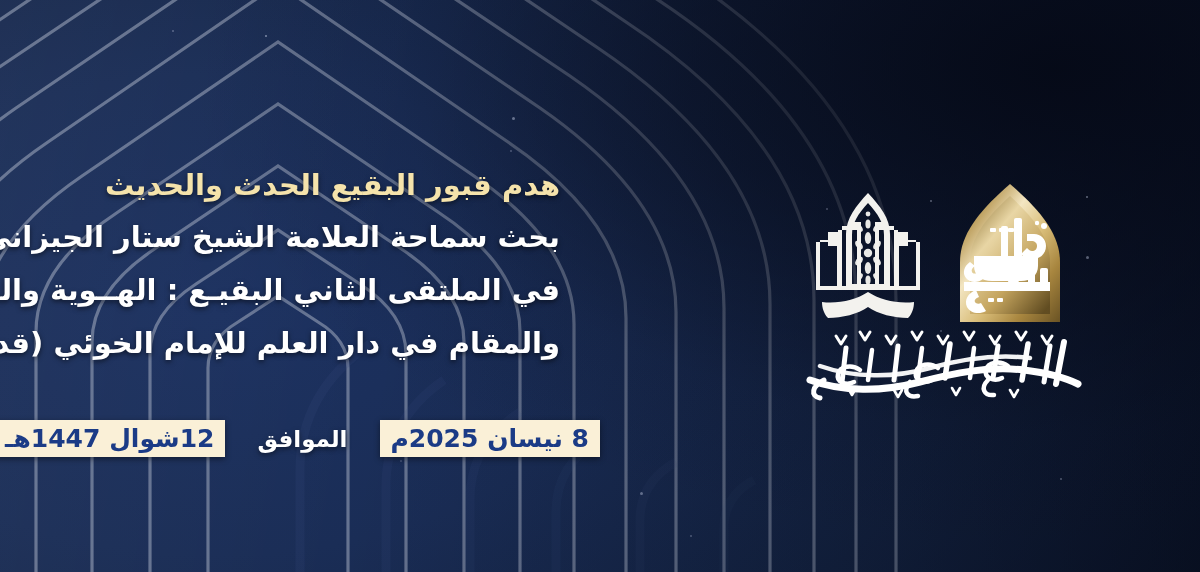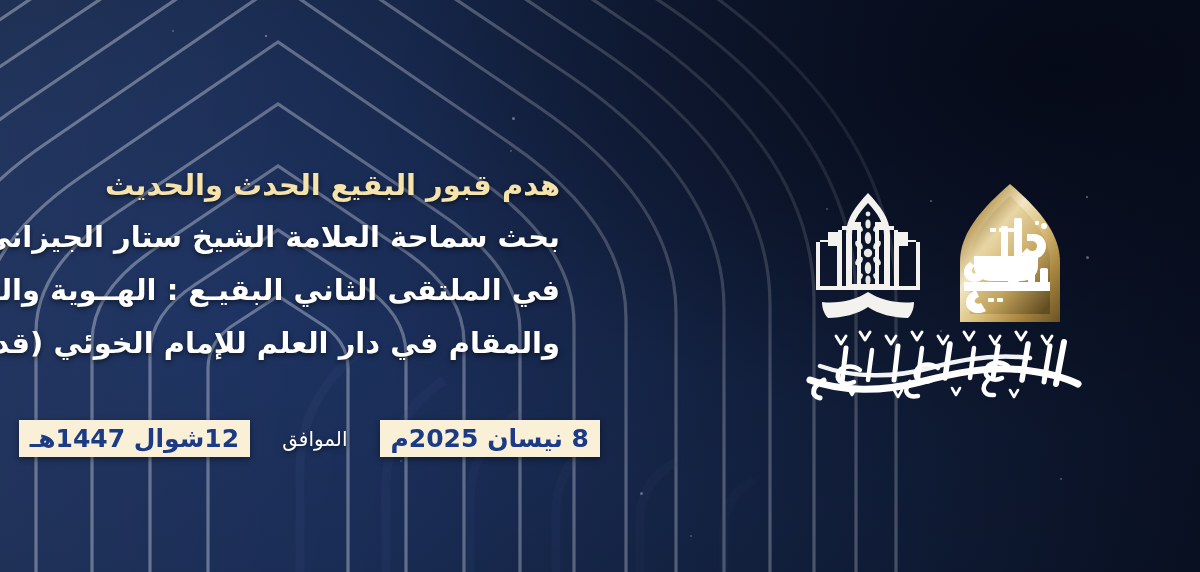--- a/index.html
+++ b/index.html
@@ -52,21 +52,21 @@
     direction:rtl;
   }
   .badge{
     background:#faf0d7;color:#1b3b86;
     font-size:25px;font-weight:700;
     padding:6px 11px 6px 11px;line-height:1;
     white-space:nowrap;direction:rtl;
     box-shadow:0 2px 6px rgba(0,0,0,.45);
   }
   #conj{
-    color:#ffffff;font-size:20px;font-weight:400;white-space:nowrap;
+    color:#ffffff;font-size:23px;font-weight:700;white-space:nowrap;
     text-shadow:0 2px 5px rgba(0,0,0,.5);padding:0 14px;
   }
 
   
   #logo{
     position:absolute;left:800px;top:182px;width:290px;height:225px;
   }
   #emblem{position:absolute;left:8px;top:8px;width:120px;height:130px;}
   #archmark{position:absolute;left:148px;top:0px;width:125px;height:148px;}
   #calligraphy{position:absolute;left:2px;top:140px;width:285px;height:80px;}

